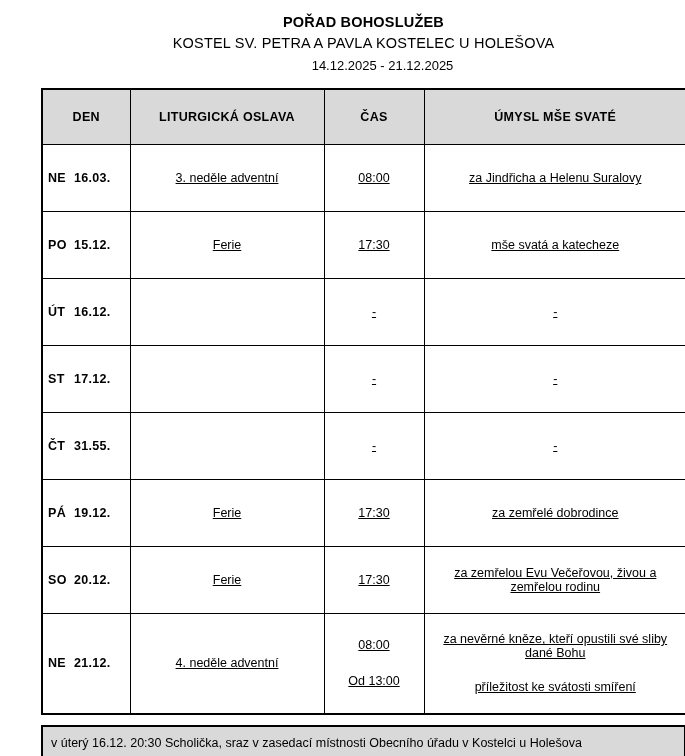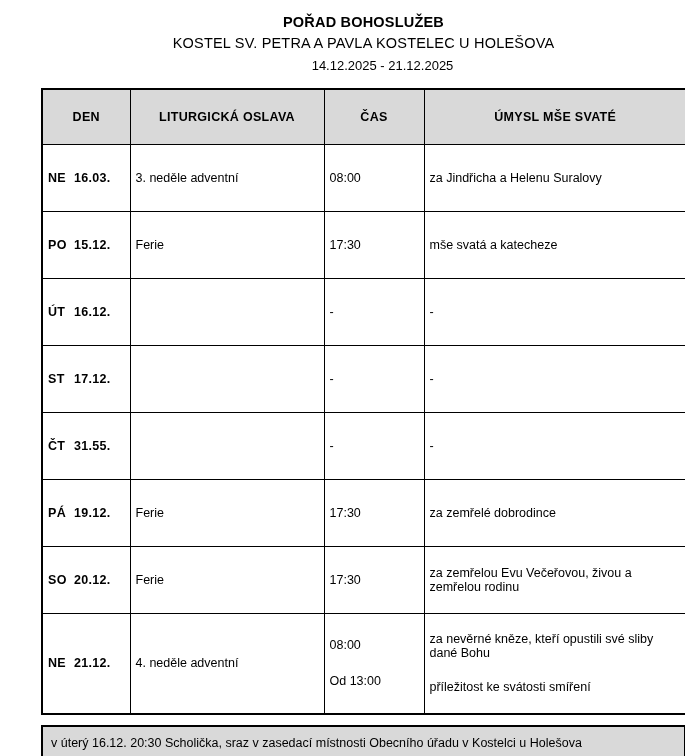--- a/index.html
+++ b/index.html
@@ -76,21 +76,22 @@
     font-size: 13px;
     text-align: left;
     padding-left: 8px;
     letter-spacing: 0.3px;
   }
   td.day .dayname {
     display: inline-block;
     min-width: 26px;
   }
   td.celebration, td.time, td.intention {
-    text-align: left;
+    text-align: center;
+    text-decoration: underline;
   }
   .row-tall { height: 67px; }
   .row-last { height: 100px; }
 
   .sub-time {
     display: block;
     margin-top: 22px;
     font-size: 12.5px;
   }
   .sub-intent {

